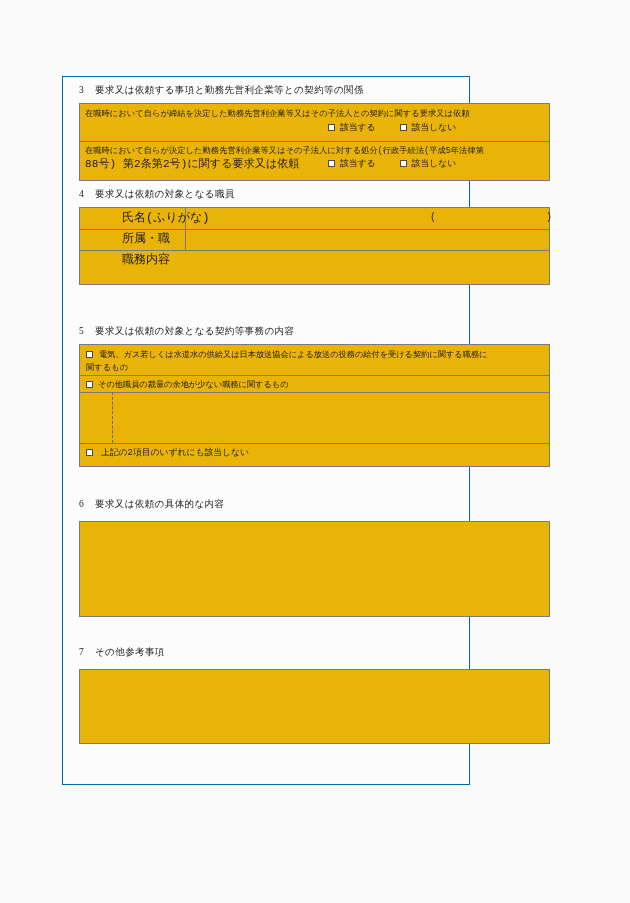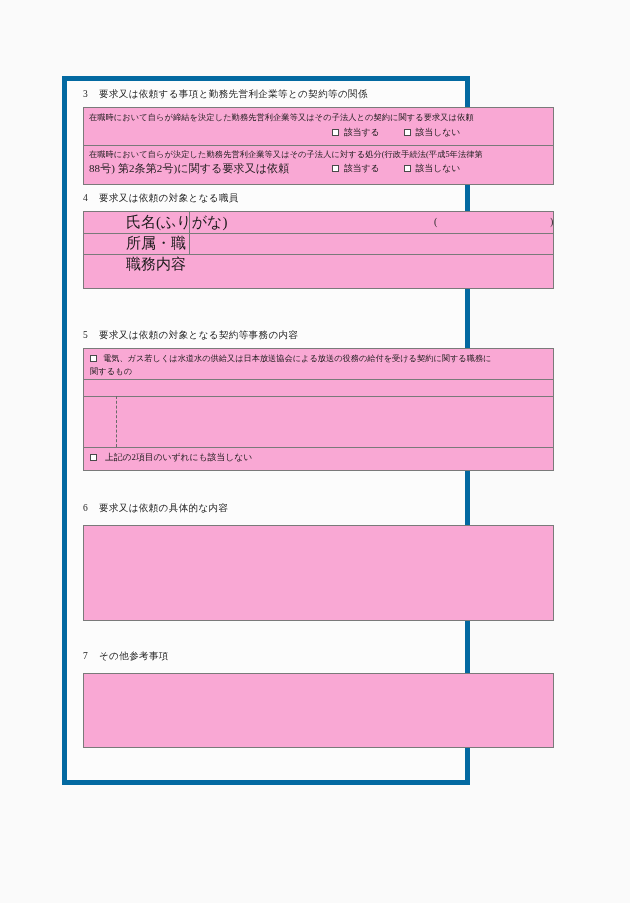--- a/index.html
+++ b/index.html
@@ -25,21 +25,21 @@
     background: #fafafa;
   }
 
   
   #doc-frame {
     position: absolute;
     left: 62px;
     top: 76px;
     width: 408px;
     height: 709px;
-    border: 5px solid #0369a1;
+    border: 1px solid #0369a1;
     box-sizing: border-box;
     background: #fcfcfc;
   }
 
   
   .section {
     position: absolute;
     left: 0;
     width: 100%;
   }
@@ -56,21 +56,22 @@
     display: inline-block;
     width: 16px;
     font-family: "Liberation Serif", serif;
   }
 
   
   .box {
     position: absolute;
     border: 1px solid #7a7a7a;
     box-sizing: border-box;
-    background: #f9a8d4;
+    background: #eab308;
+    font-family: Liberation Mono, monospace;
   }
   .row-div {
     position: absolute;
     left: 0;
     width: 100%;
     border-top: 1px solid #7a7a7a;
     height: 0;
   }
   .col-div {
     position: absolute;
@@ -88,21 +89,21 @@
   
   .txt {
     position: absolute;
     font-size: 8.6px;
     line-height: 13px;
     white-space: nowrap;
     letter-spacing: 0.1px;
   }
   .cell-label {
     position: absolute;
-    font-size: 15px;
+    font-size: 12px;
     line-height: 13px;
     white-space: nowrap;
     padding-left: 36px;
   }
 
   
   .cbx {
     display: inline-block;
     width: 7px;
     height: 7px;
@@ -197,20 +198,23 @@
 
       <div class="box" style="left:16px; top:20px; width:471px; height:123px;">
 
         <div class="opt-group" style="left:6px; top:3px;">
           <span class="cbx"></span><span class="cbx-label" style="font-size:8.2px;margin-left:6px;">電気、ガス若しくは水道水の供給又は日本放送協会による放送の役務の給付を受ける契約に関する職務に</span>
         </div>
         <div class="txt" style="left:6px; top:16px; font-size:8.2px;">関するもの</div>
 
         <div class="row-div" style="top:30px;"></div>
 
+        <div class="opt-group" style="left:6px; top:33px;">
+          <span class="cbx"></span><span class="cbx-label" style="font-size:8.2px;">その他職員の裁量の余地が少ない職務に関するもの</span>
+        </div>
 
         <div class="row-div" style="top:47px;"></div>
 
         <div class="dotted-div" style="left:32px; top:47px; height:51px;"></div>
         <div class="cell-label" style="left:40px; top:66px; width:420px; height:30px;"></div>
 
         <div class="row-div" style="top:98px;"></div>
 
         <div class="opt-group" style="left:6px; top:102px;">
           <span class="cbx"></span><span class="cbx-label" style="font-size:8.8px; margin-left:8px;">上記の2項目のいずれにも該当しない</span>

